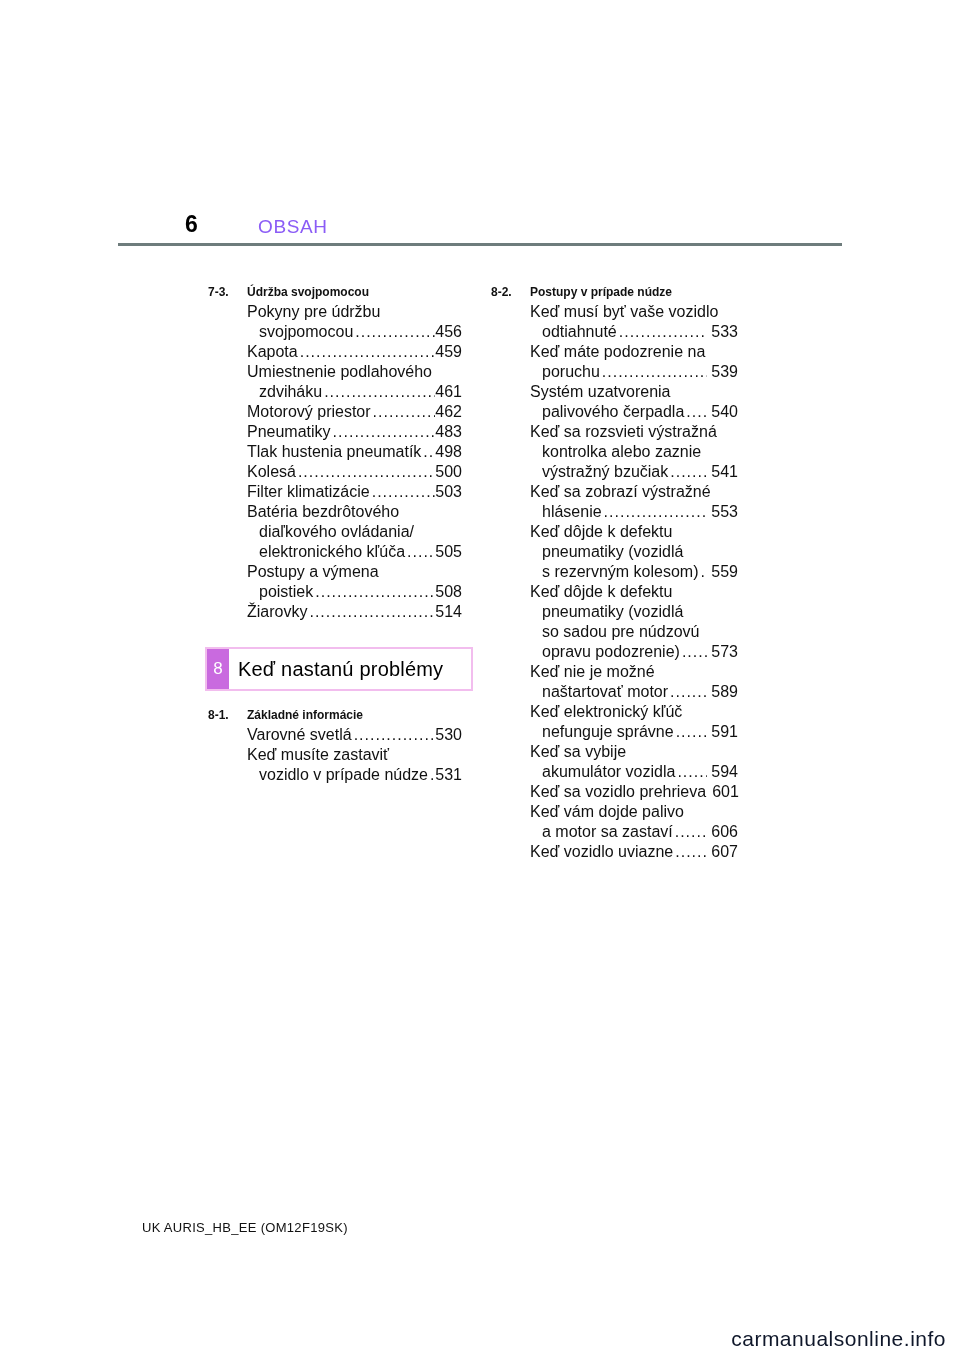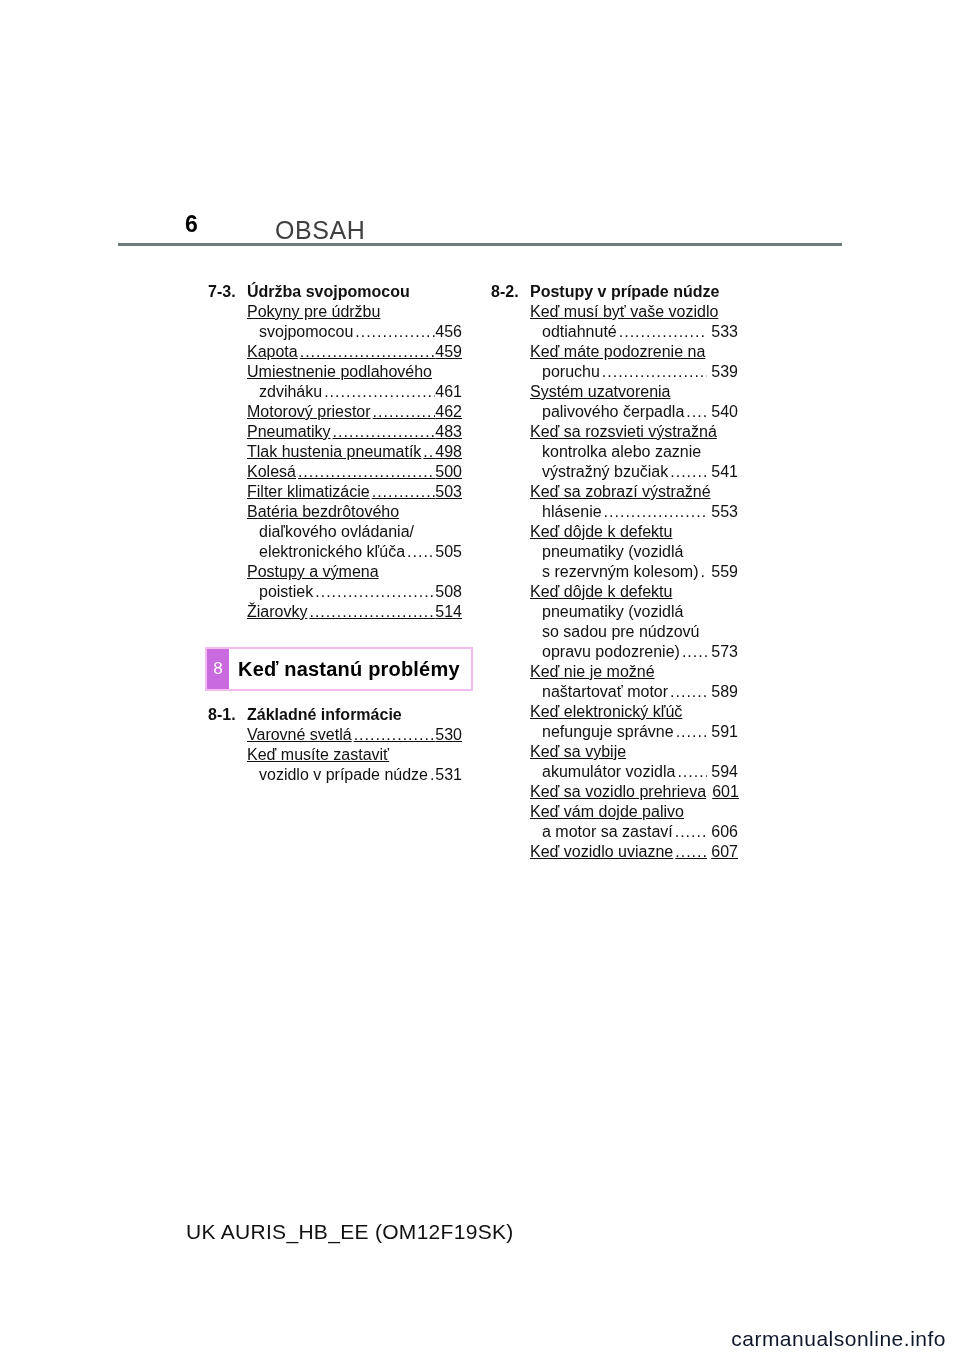--- a/index.html
+++ b/index.html
@@ -4,50 +4,50 @@
 <style>
   * { margin:0; padding:0; box-sizing:border-box; }
   html,body { background:#e8e8e8; }
   body { font-family:"Liberation Sans", sans-serif; }
   .page {
     position:relative; width:960px; height:1358px; background:#ffffff;
     margin:0 auto; overflow:hidden; color:#111;
   }
   
   .page-num { position:absolute; left:185px; top:211px; font-size:23px; font-weight:bold; color:#000; }
-  .header-title { position:absolute; left:275px; top:216px; font-size:25px; color:#404040; letter-spacing:0.6px; }
+  .header-title { position:absolute; left:258px; top:216px; font-size:19px; color:#8b5cf6; letter-spacing:0.6px; }
   .header-rule { position:absolute; left:118px; top:243px; width:724px; height:3px; background:#6e7c7c; }
   
   .toc-col { position:absolute; top:282px; }
   .col-left  { left:208px; width:254px; }
   .col-right { left:491px; width:247px; }
   .row { display:block; height:20px; line-height:20px; font-size:16px; color:#111; white-space:nowrap; }
-  .row.heading { font-weight:bold; font-size:16px; }
+  .row.heading { font-weight:bold; font-size:12px; }
   .sec-id { display:inline-block; width:39px; font-weight:bold; }
-  .indent1 { padding-left:39px;text-decoration:underline; }
+  .indent1 { padding-left:39px; }
   .indent2 { padding-left:51px; }
   .row.leaderline { display:flex; align-items:flex-end; }
   .txt { flex:0 0 auto; }
   .dots { flex:1 1 auto; overflow:hidden; white-space:nowrap; padding-left:2px; letter-spacing:1px; }
   .dots::after { content:"......................................................................."; }
   .pg { flex:0 0 auto; }
   .col-right .pg { padding-left:4px; }
   
   .chapter-banner {
     display:flex; align-items:stretch; height:44px; width:268px;
     margin:25px 0 0 -3px; background:#fff; border:2px solid #f2bdee;
   }
   .chapter-badge {
     width:22px; flex:0 0 22px; display:flex; align-items:center; justify-content:center;
     color:#fff; font-size:17px; background:#c96adf;
   }
-  .chapter-title { display:flex; align-items:center; padding-left:9px; font-weight:bold; font-size:20px; color:#000; letter-spacing:0.2px; }
+  .chapter-title { display:flex; align-items:center; padding-left:9px; font-weight:normal; font-size:20px; color:#000; letter-spacing:0.2px; }
   .after-banner { margin-top:14px; }
   
-  .footer-code { position:absolute; left:142px; top:1220px; font-size:21px; color:#111; letter-spacing:0.3px;margin-left:44px; }
+  .footer-code { position:absolute; left:142px; top:1220px; font-size:13px; color:#111; letter-spacing:0.3px; }
   .watermark { position:absolute; right:14px; top:1327px; font-size:21px; color:#0f172a; letter-spacing:0.5px; }
 </style>
 </head>
 <body>
 
 <div class="page">
 
   <div class="page-num">6</div>
   <div class="header-title">OBSAH</div>
   <div class="header-rule"></div>

